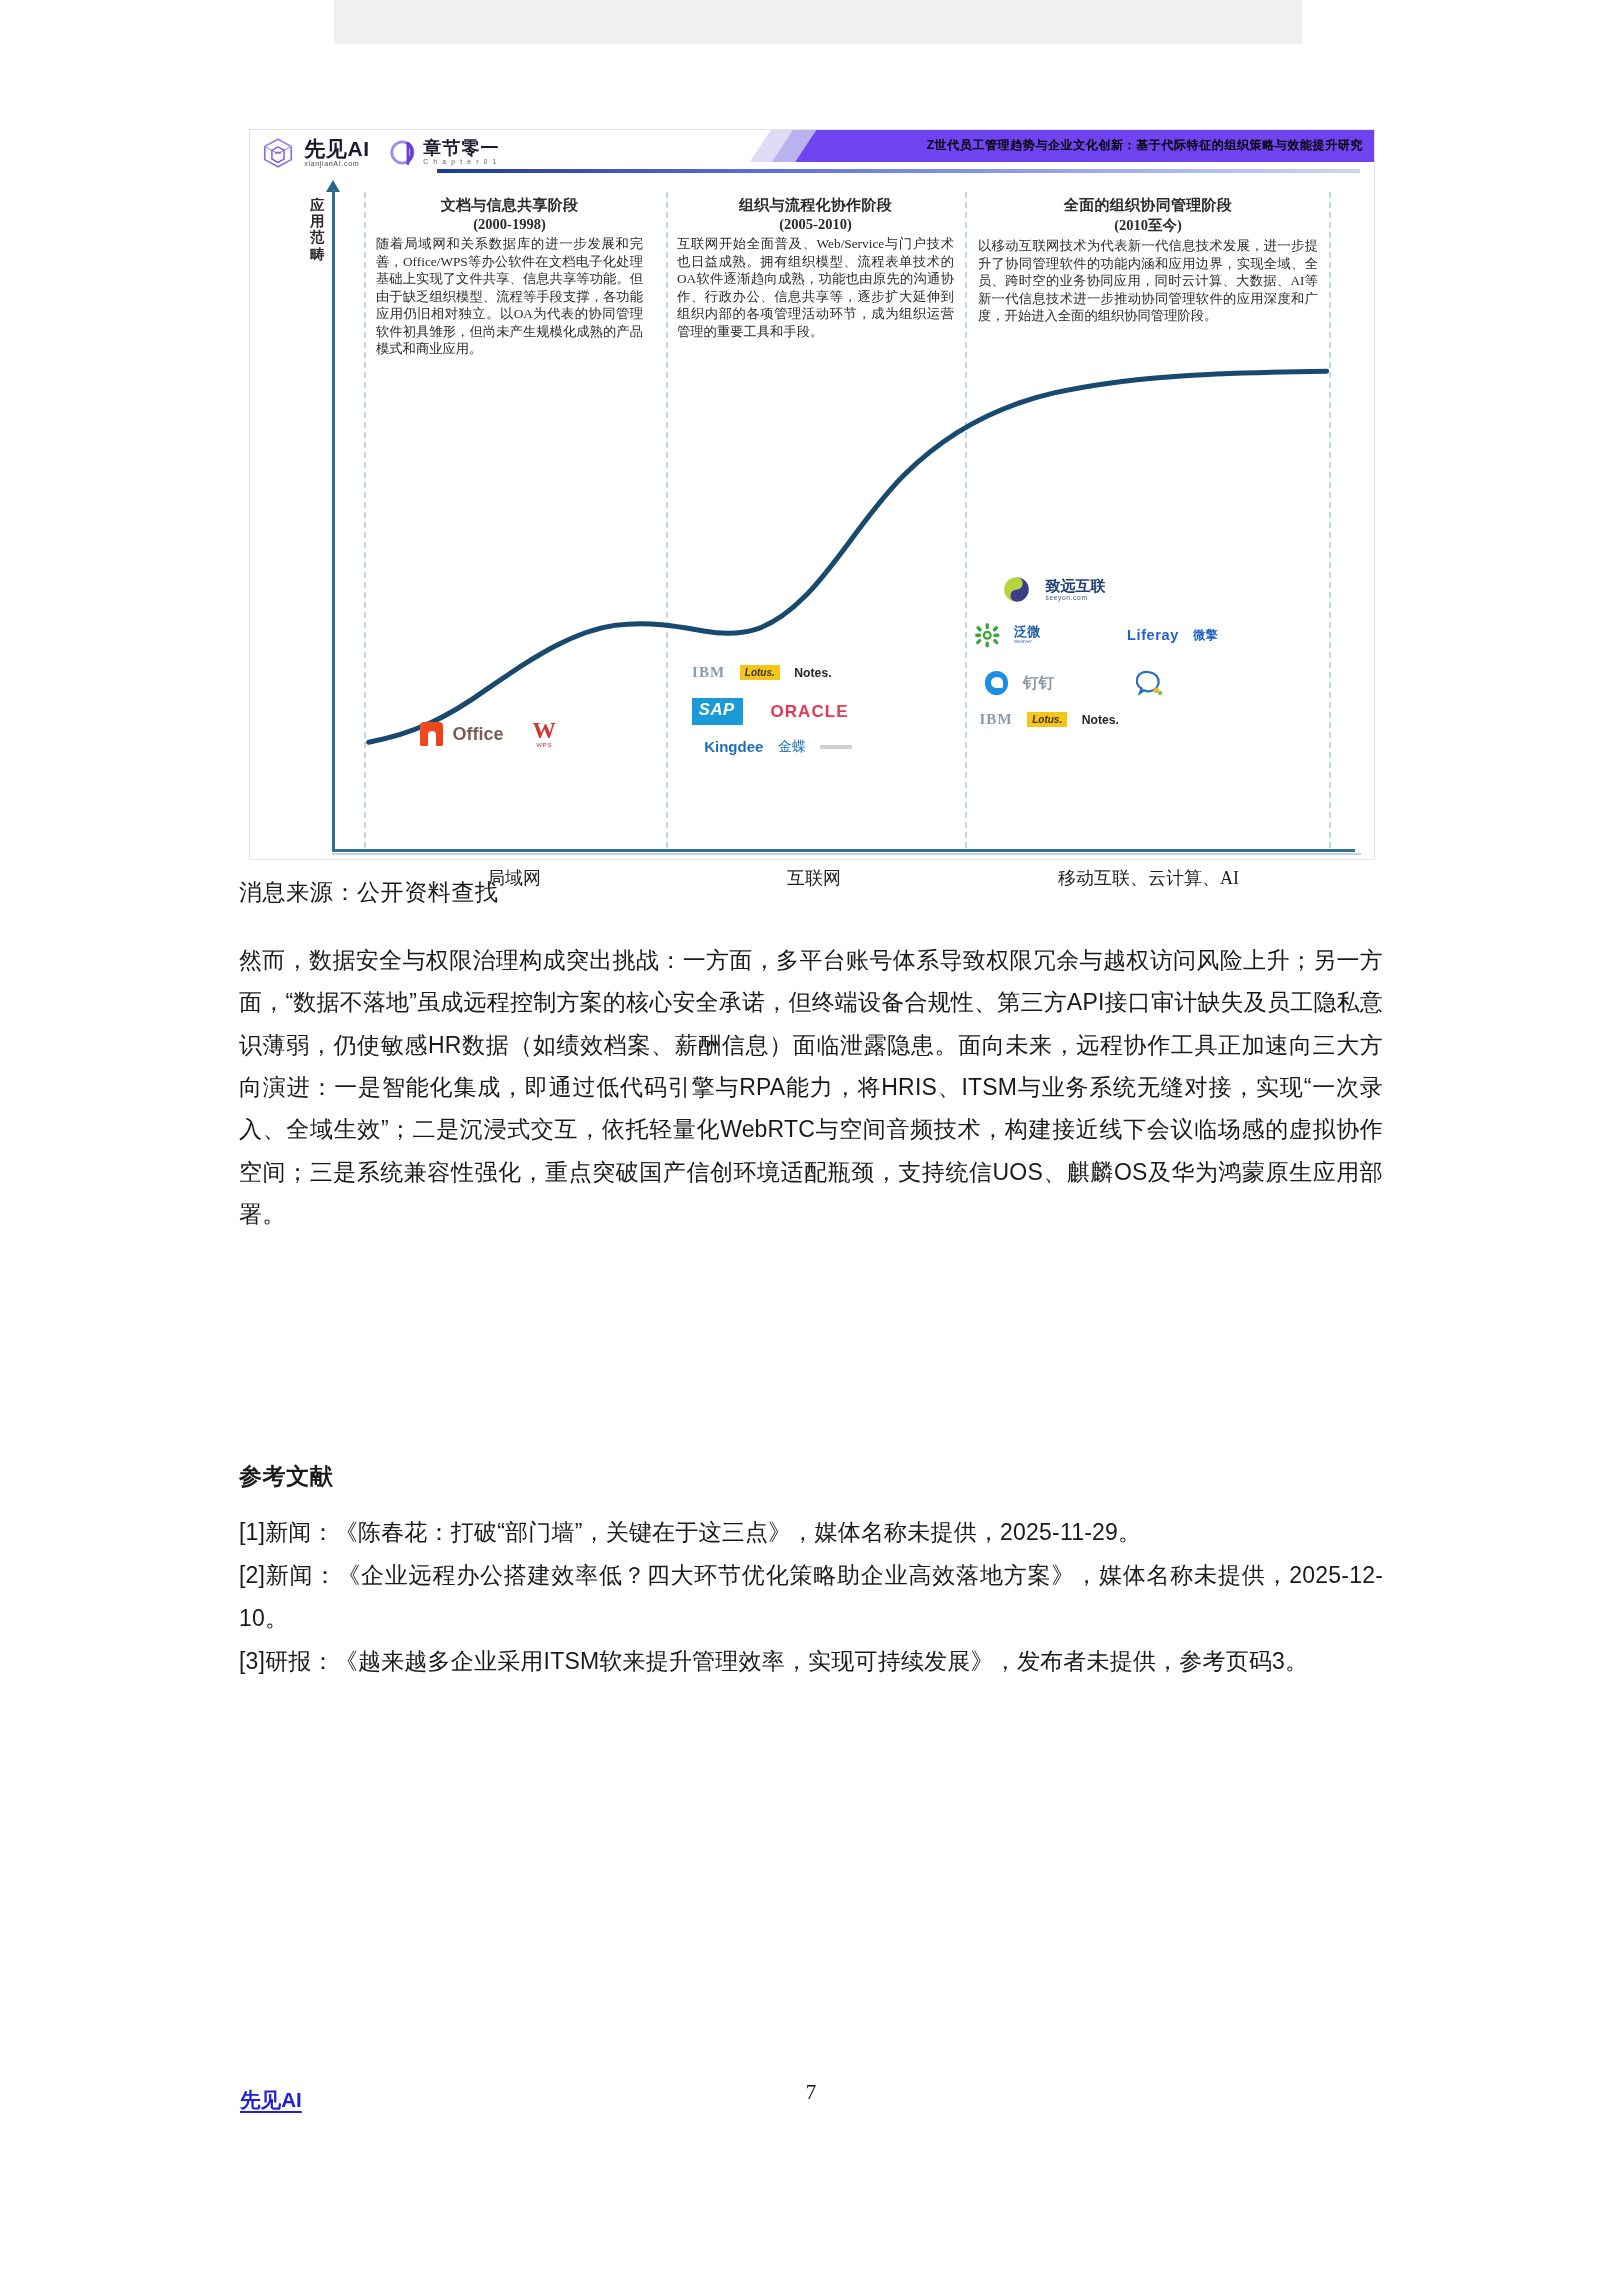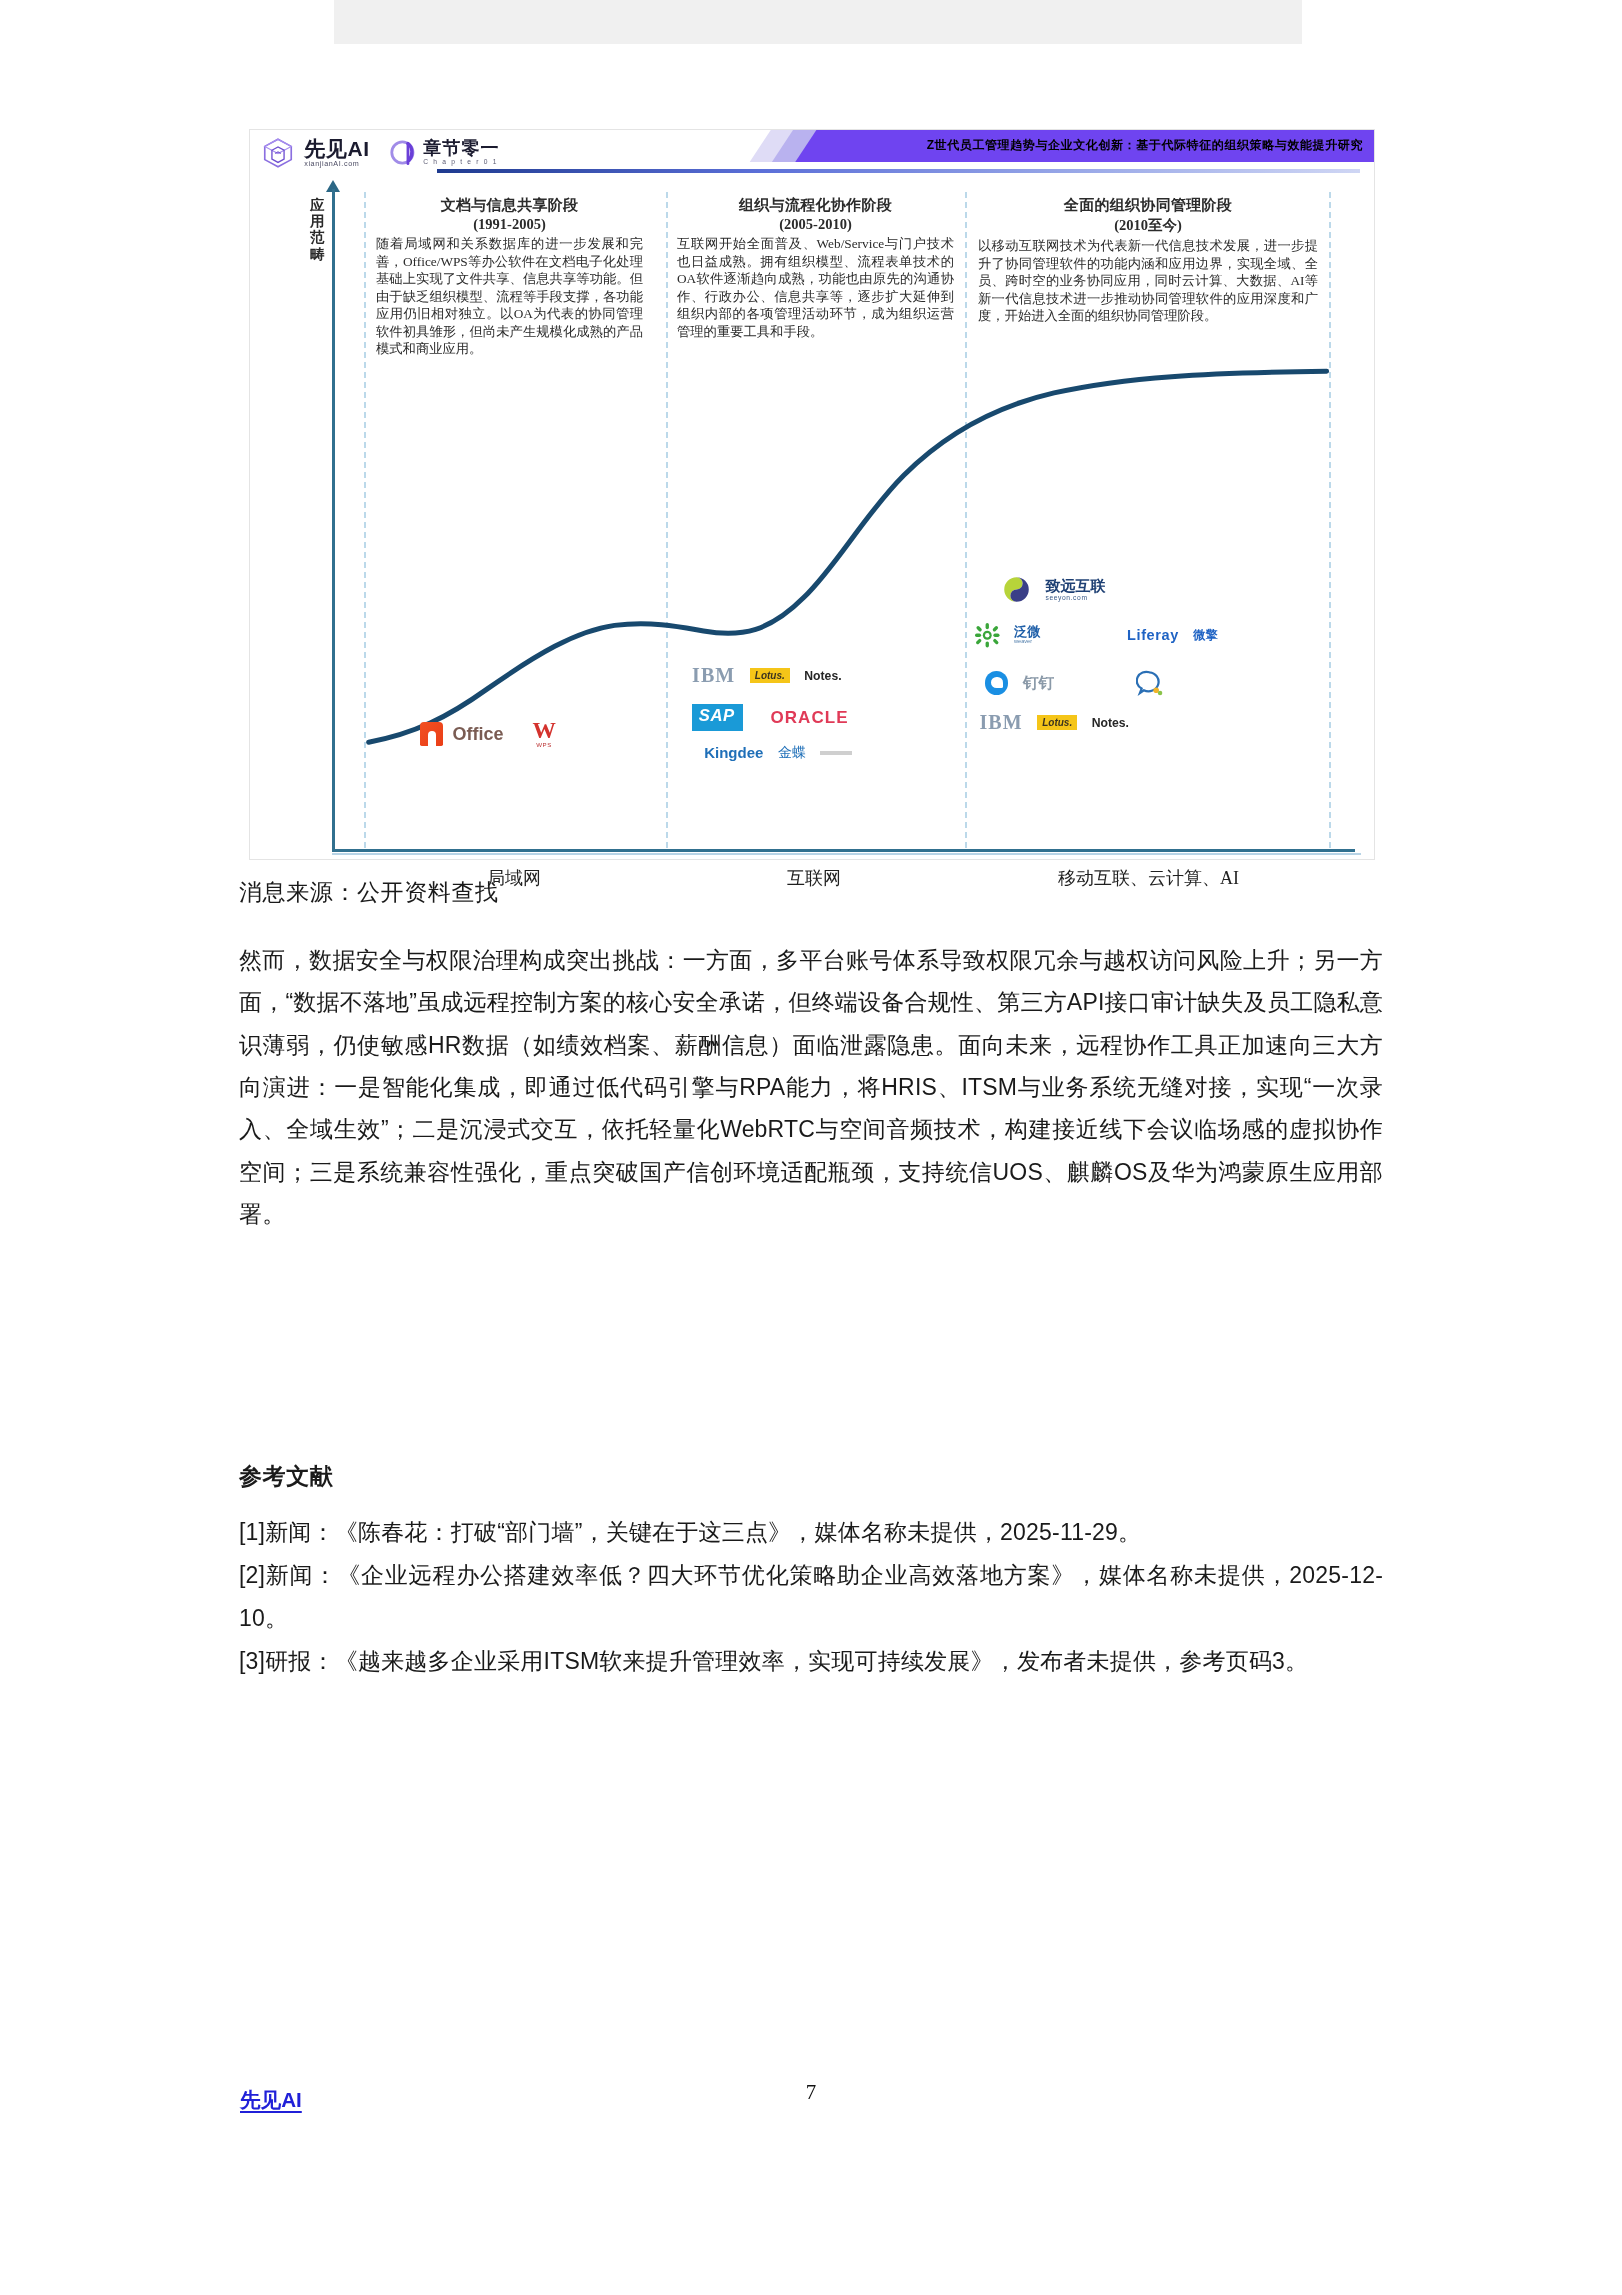--- a/index.html
+++ b/index.html
@@ -272,21 +272,21 @@
   .office-txt { font-size: 18px; color: #7a5c53; font-weight: bold; }
 
   .wps-w {
     font-size: 23.4px; color: #d4332e; font-weight: bold;
     font-family: "Liberation Serif", serif;
     line-height: 0.9;
   }
   .wps-sub { font-size: 6.1px; color: #b33; letter-spacing: 0.6px; }
 
   .ibm-txt {
-    font-size: 20px; font-weight: bold; color: #8a9cb0;
+    font-size: 15px; font-weight: bold; color: #8a9cb0;
     letter-spacing: 1.1px;
     font-family: "Liberation Serif", serif;
   }
   .lotus-chip {
     background: #f5c518;
     color: #3a3320;
     font-size: 10px;
     font-weight: bold;
     padding: 1.7px 5px;
     font-style: italic;
@@ -473,21 +473,21 @@
       <div class="vdash d2"></div>
       <div class="vdash d3"></div>
       <div class="vdash d4"></div>
 
       <svg class="curve" viewBox="0 0 1900 1210" preserveAspectRatio="none">
         <path d="M 118,1000 C 200,985 260,955 330,905 C 420,842 490,800 560,790 C 630,781 690,795 720,800 C 790,812 840,800 900,740 C 960,682 1010,590 1080,520 C 1160,440 1250,395 1350,372 C 1480,343 1620,336 1840,333" fill="none" stroke="#18496e" stroke-width="9" stroke-linecap="round"></path>
       </svg>
 
       <div class="stage s1">
         <h4>文档与信息共享阶段</h4>
-        <div class="years">(1991-2005)</div>
+        <div class="years">(2000-1998)</div>
         <p>随着局域网和关系数据库的进一步发展和完善，Office/WPS等办公软件在文档电子化处理基础上实现了文件共享、信息共享等功能。但由于缺乏组织模型、流程等手段支撑，各功能应用仍旧相对独立。以OA为代表的协同管理软件初具雏形，但尚未产生规模化成熟的产品模式和商业应用。</p>
       </div>
 
       <div class="stage s2">
         <h4>组织与流程化协作阶段</h4>
         <div class="years">(2005-2010)</div>
         <p>互联网开始全面普及、Web/Service与门户技术也日益成熟。拥有组织模型、流程表单技术的OA软件逐渐趋向成熟，功能也由原先的沟通协作、行政办公、信息共享等，逐步扩大延伸到组织内部的各项管理活动环节，成为组织运营管理的重要工具和手段。</p>
       </div>
 
       <div class="stage s3">

